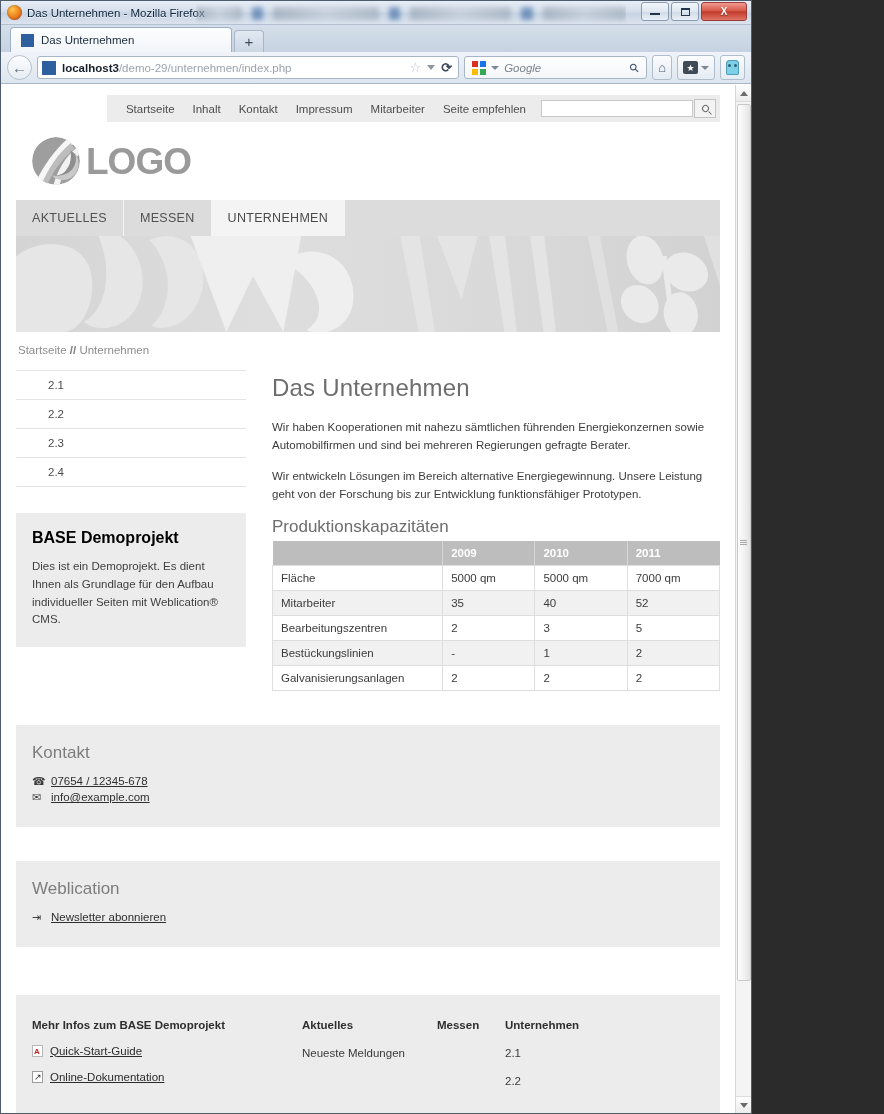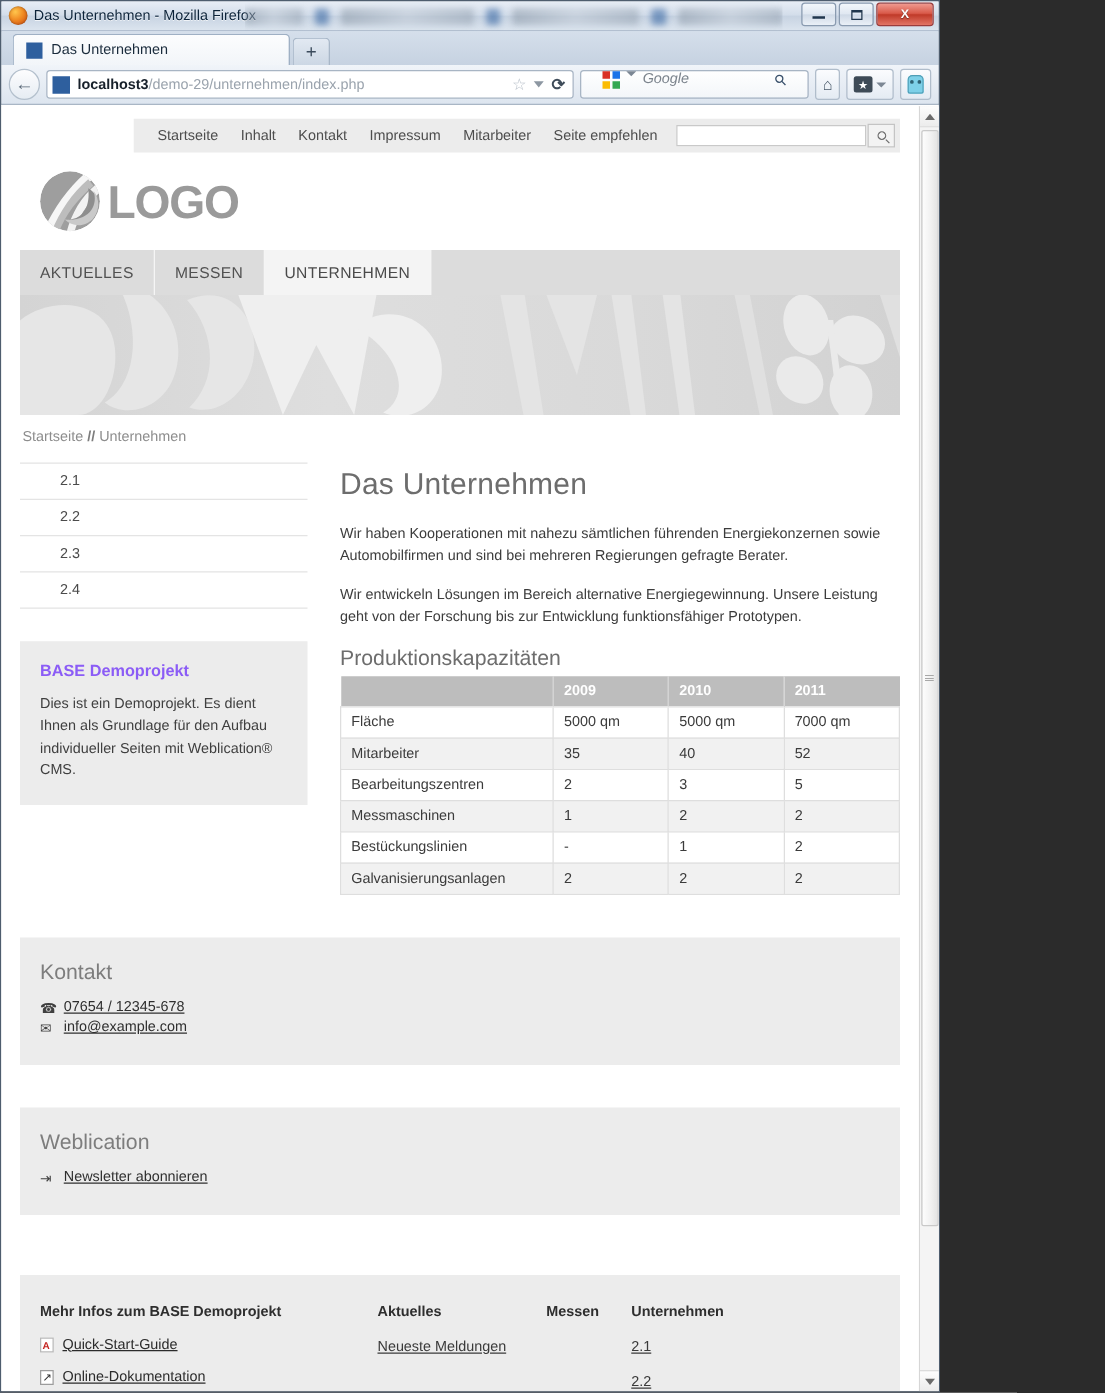--- a/index.html
+++ b/index.html
@@ -98,22 +98,22 @@
   }
   .sitefav { width: 14px; height: 14px; background: #2e5f9e; flex: none; }
   .urltext { font-size: 11.5px; color: #9aa3ad; white-space: nowrap; overflow: hidden; }
   .urltext b { color: #17202a; font-weight: bold; }
   .urlicons { margin-left: auto; display: flex; align-items: center; gap: 6px; padding-right: 2px; }
   .star { color: #b8c0c9; font-size: 13px; line-height: 1; }
   .caret { width: 0; height: 0; border-left: 4px solid transparent; border-right: 4px solid transparent;
            border-top: 5px solid #8d97a2; }
   .reload { color: #3e4b59; font-size: 13px; font-weight: bold; line-height: 1; }
   .searchbox {
-    width: 183px; height: 23px; flex: none; display: flex; align-items: flex-start;
-    border: 1px solid #a8b5c4; border-radius: 3px; gap: 5px; padding: 0 17px;
+    width: 183px; height: 23px; flex: none; display: flex; align-items: center;
+    border: 1px solid #a8b5c4; border-radius: 3px; gap: 5px; padding: 0 7px;
     background: linear-gradient(180deg,#fff 0%,#f3f6f9 100%);
   }
   .gicon { width: 14px; height: 14px; flex: none; position: relative; }
   .gicon i { position: absolute; width: 6px; height: 6px; display:block; }
   .gicon .g1 { background:#d93025; left:0; top:0; }
   .gicon .g2 { background:#1a73e8; right:0; top:0; }
   .gicon .g3 { background:#fbbc04; left:0; bottom:0; }
   .gicon .g4 { background:#34a853; right:0; bottom:0; }
   .sq-caret { width:0;height:0;border-left:4px solid transparent;border-right:4px solid transparent;border-top:4px solid #7c8794; }
   .searchtxt { font-size: 11.5px; color: #7b838c; font-style: italic; flex: 1; }
@@ -196,21 +196,21 @@
   .crumbs b { color: #7d7d7d; }
 
   .cols { display: flex; gap: 26px; align-items: flex-start; }
   .leftcol { width: 230px; flex: none; }
   .subnav { border-top: 1px solid #e4e4e4; }
   .subnav a {
     display: block; font-size: 11.5px; color: #4b4b4b; text-decoration: none;
     padding: 8px 0 8px 32px; border-bottom: 1px solid #e4e4e4;
   }
   .infobox { background: #ececec; padding: 16px 16px 18px 16px; margin-top: 26px; }
-  .infobox h4 { font-size: 13px; color: #8b5cf6; margin-bottom: 11px; }
+  .infobox h4 { font-size: 16px; color: #000000; margin-bottom: 11px; }
   .infobox p { font-size: 11.5px; color: #3f3f3f; line-height: 1.55; }
 
   .rightcol { flex: 1; min-width: 0; padding-top: 4px; }
   h1.pgtitle { font-size: 24px; font-weight: normal; color: #6d6d6d; letter-spacing: .2px; margin-bottom: 16px; }
   .rightcol p.body { font-size: 11.5px; color: #3c3c3c; line-height: 1.58; margin-bottom: 13px; }
   h2.sub { font-size: 17px; font-weight: normal; color: #6d6d6d; margin: 12px 0 4px; }
 
   table.caps { width: 100%; border-collapse: collapse; font-size: 11.5px; }
   table.caps th {
     background: #bdbdbd; color: #fff; font-weight: bold; text-align: left;
@@ -234,21 +234,21 @@
   .fleft h4 { font-size: 11.5px; color: #2e2e2e; margin-bottom: 14px; }
   .flink { display: flex; align-items: center; gap: 7px; margin-bottom: 14px; }
   .flink a { font-size: 11.5px; color: #2b2b2b; text-decoration: underline; }
   .pdfico { width: 11px; height: 12px; background: #fff; border: 1px solid #b8b8b8; position: relative; flex: none; }
   .pdfico::after { content: "A"; position: absolute; left: 1px; top: 0px; font-size: 8px; color: #c4221f; font-weight: bold; line-height: 12px; }
   .extico { width: 11px; height: 12px; background: #fff; border: 1px solid #9c9c9c; position: relative; flex: none; }
   .extico::after { content: "↗"; position: absolute; left: 1px; top: -1px; font-size: 9px; color: #2b2b2b; line-height: 13px; }
 
   .fcol { flex: none; }
   .fcol h5 { font-size: 11.5px; color: #2e2e2e; margin-bottom: 16px; }
-  .fcol .fitem { font-size: 11.5px; color: #3a3a3a; margin-bottom: 16px; white-space: nowrap; text-decoration: underline; }
+  .fcol .fitem { font-size: 11.5px; color: #3a3a3a; margin-bottom: 16px; white-space: nowrap; }
   .fcol.c1 { width: 135px; }
   .fcol.c2 { width: 68px; }
   .fcol.c3 { width: 160px; }
 </style>
 </head>
 <body>
 
 <div class="window">
 
   <div class="titlebar">
@@ -439,26 +439,20 @@
                     <td>40</td>
                     <td>52</td>
                   </tr>
                   <tr>
                     <td>Bearbeitungszentren</td>
                     <td>2</td>
                     <td>3</td>
                     <td>5</td>
                   </tr>
                   <tr>
-                    <td>Messmaschinen</td>
-                    <td>1</td>
-                    <td>2</td>
-                    <td>2</td>
-                  </tr>
-                  <tr>
                     <td>Bestückungslinien</td>
                     <td>-</td>
                     <td>1</td>
                     <td>2</td>
                   </tr>
                   <tr>
                     <td>Galvanisierungsanlagen</td>
                     <td>2</td>
                     <td>2</td>
                     <td>2</td>

